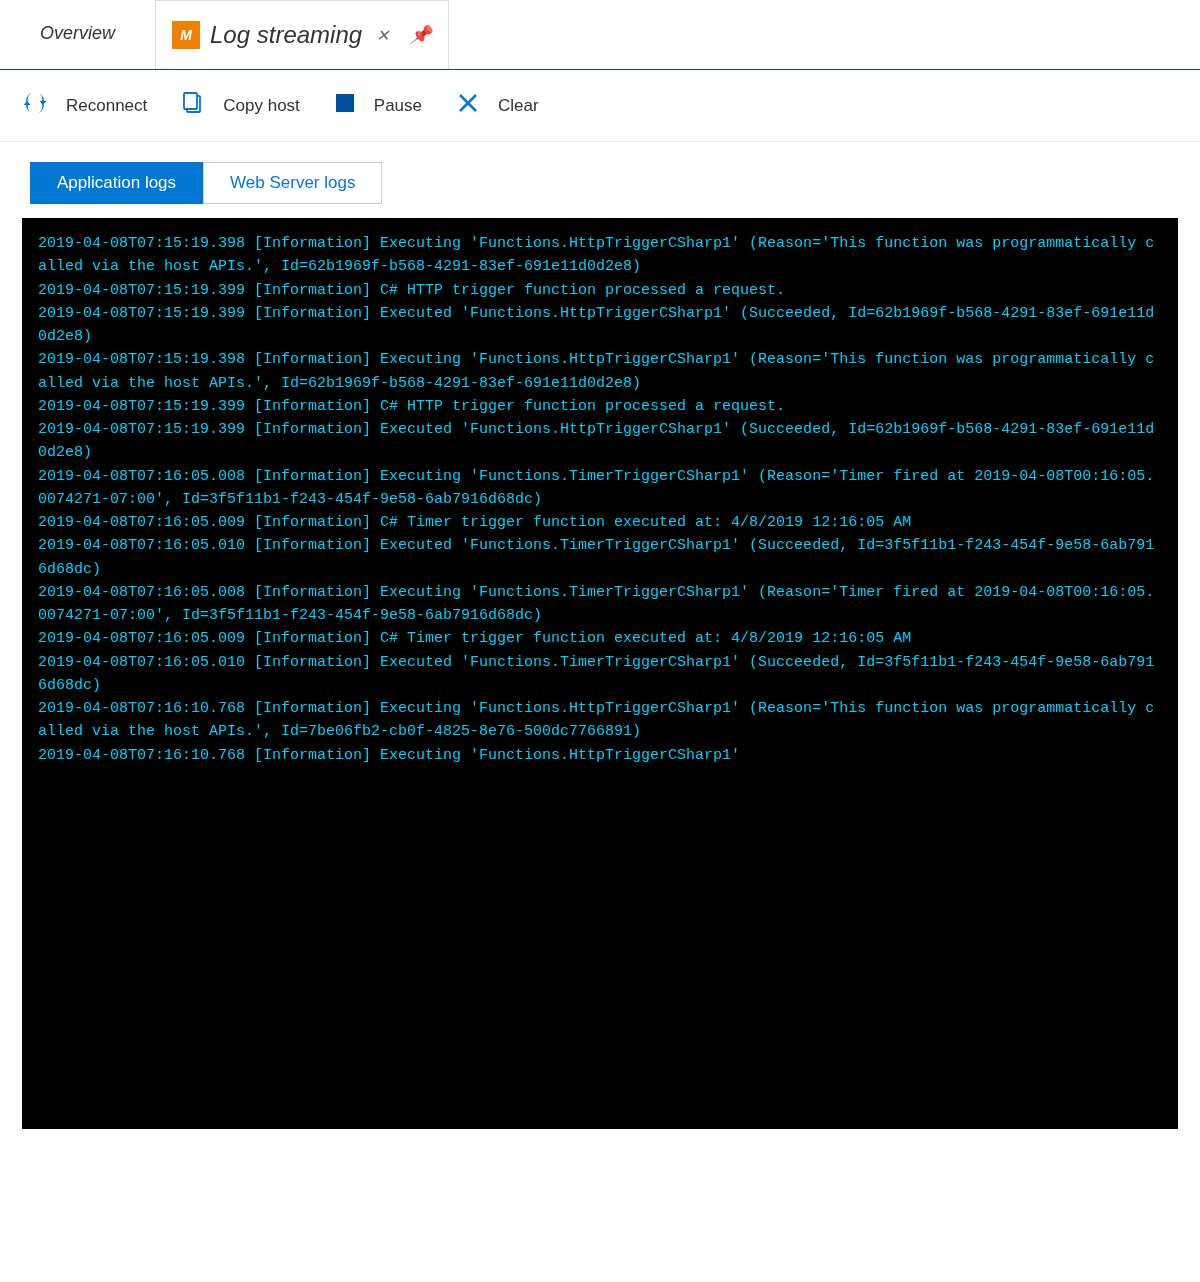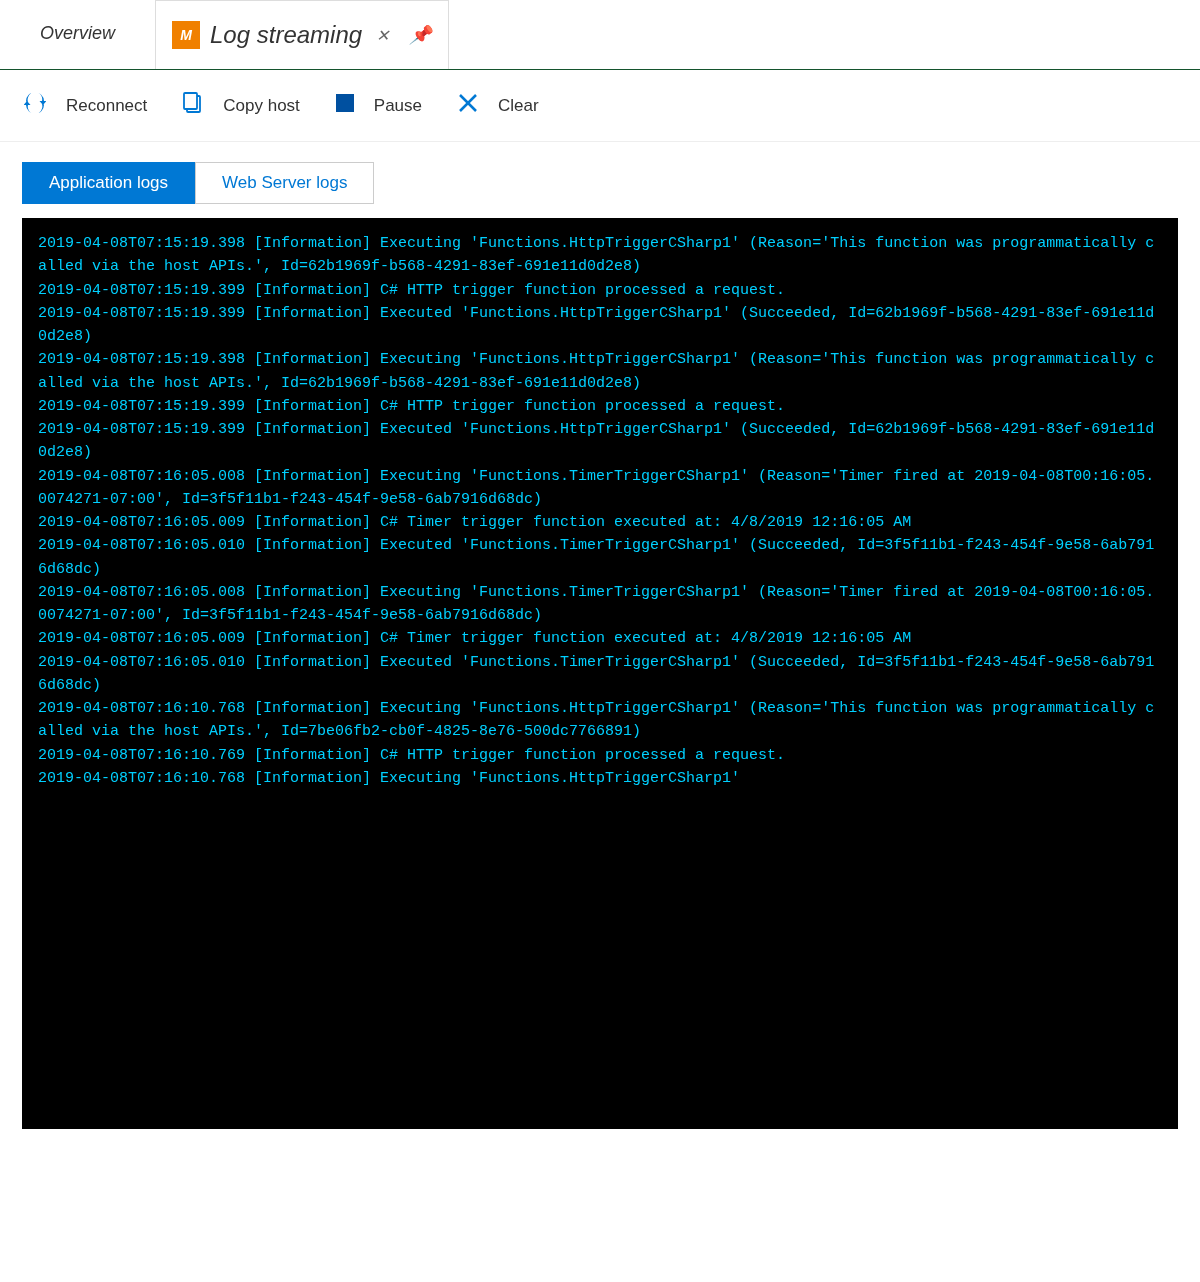--- a/index.html
+++ b/index.html
@@ -105,21 +105,21 @@
     }
     .toolbar-btn .icon-clear {
       color: #0078d4;
       font-size: 20px;
     }
 
     
     .log-tabs {
       display: flex;
       align-items: center;
-      padding: 20px 22px 0 22px;
+      padding: 20px 22px 0 30px;
       gap: 0;
       margin-bottom: 0;
     }
     .log-tab {
       padding: 10px 26px;
       font-size: 17px;
       cursor: pointer;
       border: 1px solid #ccc;
     }
     .log-tab.active {
@@ -232,15 +232,14 @@
     <span class="log-line">2019-04-08T07:15:19.398 [Information] Executing 'Functions.HttpTriggerCSharp1' (Reason='This function was programmatically called via the host APIs.', Id=62b1969f-b568-4291-83ef-691e11d0d2e8)</span>
     <span class="log-line">2019-04-08T07:15:19.399 [Information] C# HTTP trigger function processed a request.</span>
     <span class="log-line">2019-04-08T07:15:19.399 [Information] Executed 'Functions.HttpTriggerCSharp1' (Succeeded, Id=62b1969f-b568-4291-83ef-691e11d0d2e8)</span>
     <span class="log-line">2019-04-08T07:16:05.008 [Information] Executing 'Functions.TimerTriggerCSharp1' (Reason='Timer fired at 2019-04-08T00:16:05.0074271-07:00', Id=3f5f11b1-f243-454f-9e58-6ab7916d68dc)</span>
     <span class="log-line">2019-04-08T07:16:05.009 [Information] C# Timer trigger function executed at: 4/8/2019 12:16:05 AM</span>
     <span class="log-line">2019-04-08T07:16:05.010 [Information] Executed 'Functions.TimerTriggerCSharp1' (Succeeded, Id=3f5f11b1-f243-454f-9e58-6ab7916d68dc)</span>
     <span class="log-line">2019-04-08T07:16:05.008 [Information] Executing 'Functions.TimerTriggerCSharp1' (Reason='Timer fired at 2019-04-08T00:16:05.0074271-07:00', Id=3f5f11b1-f243-454f-9e58-6ab7916d68dc)</span>
     <span class="log-line">2019-04-08T07:16:05.009 [Information] C# Timer trigger function executed at: 4/8/2019 12:16:05 AM</span>
     <span class="log-line">2019-04-08T07:16:05.010 [Information] Executed 'Functions.TimerTriggerCSharp1' (Succeeded, Id=3f5f11b1-f243-454f-9e58-6ab7916d68dc)</span>
     <span class="log-line">2019-04-08T07:16:10.768 [Information] Executing 'Functions.HttpTriggerCSharp1' (Reason='This function was programmatically called via the host APIs.', Id=7be06fb2-cb0f-4825-8e76-500dc7766891)</span>
-    <span class="log-line">2019-04-08T07:16:10.769 [Information] C# HTTP trigger function processed a request.</span>
     <span class="log-line">2019-04-08T07:16:10.768 [Information] Executing 'Functions.HttpTriggerCSharp1'</span>
   </div>
 
 </body></html>

